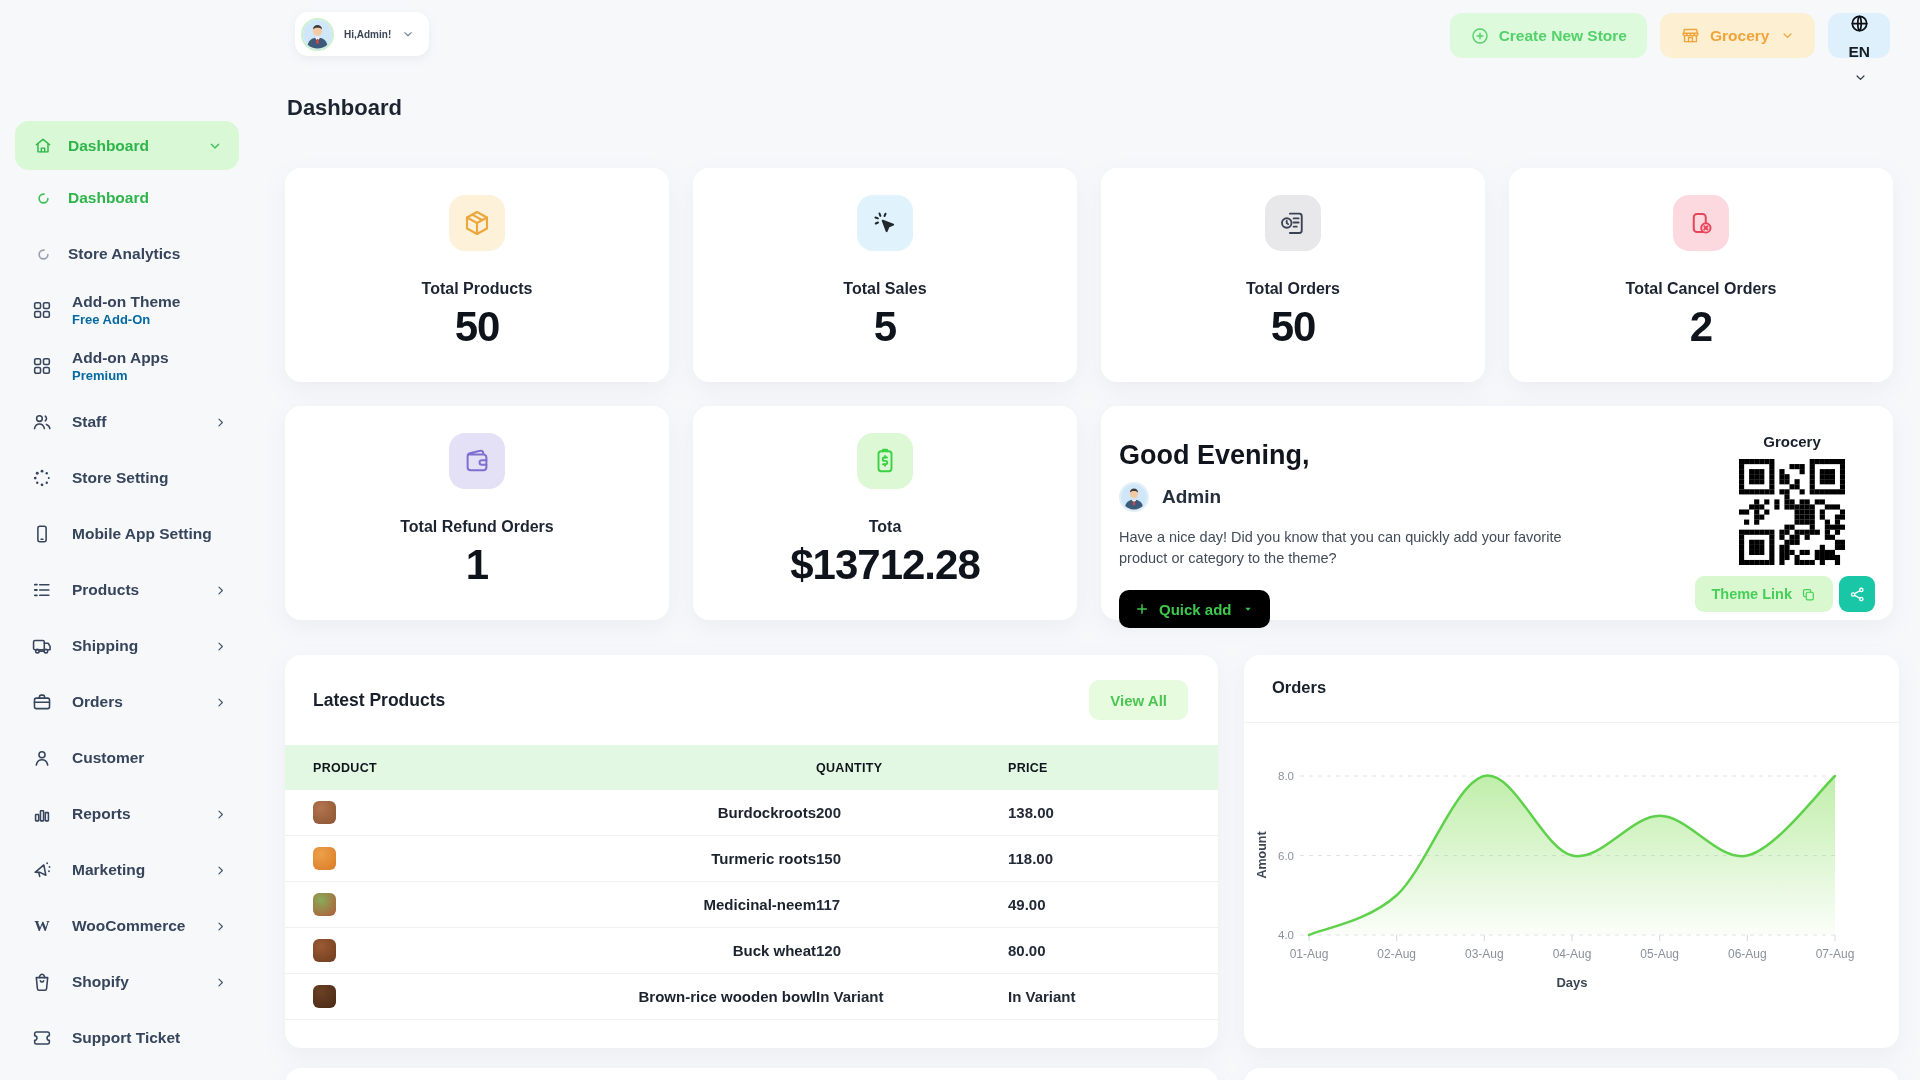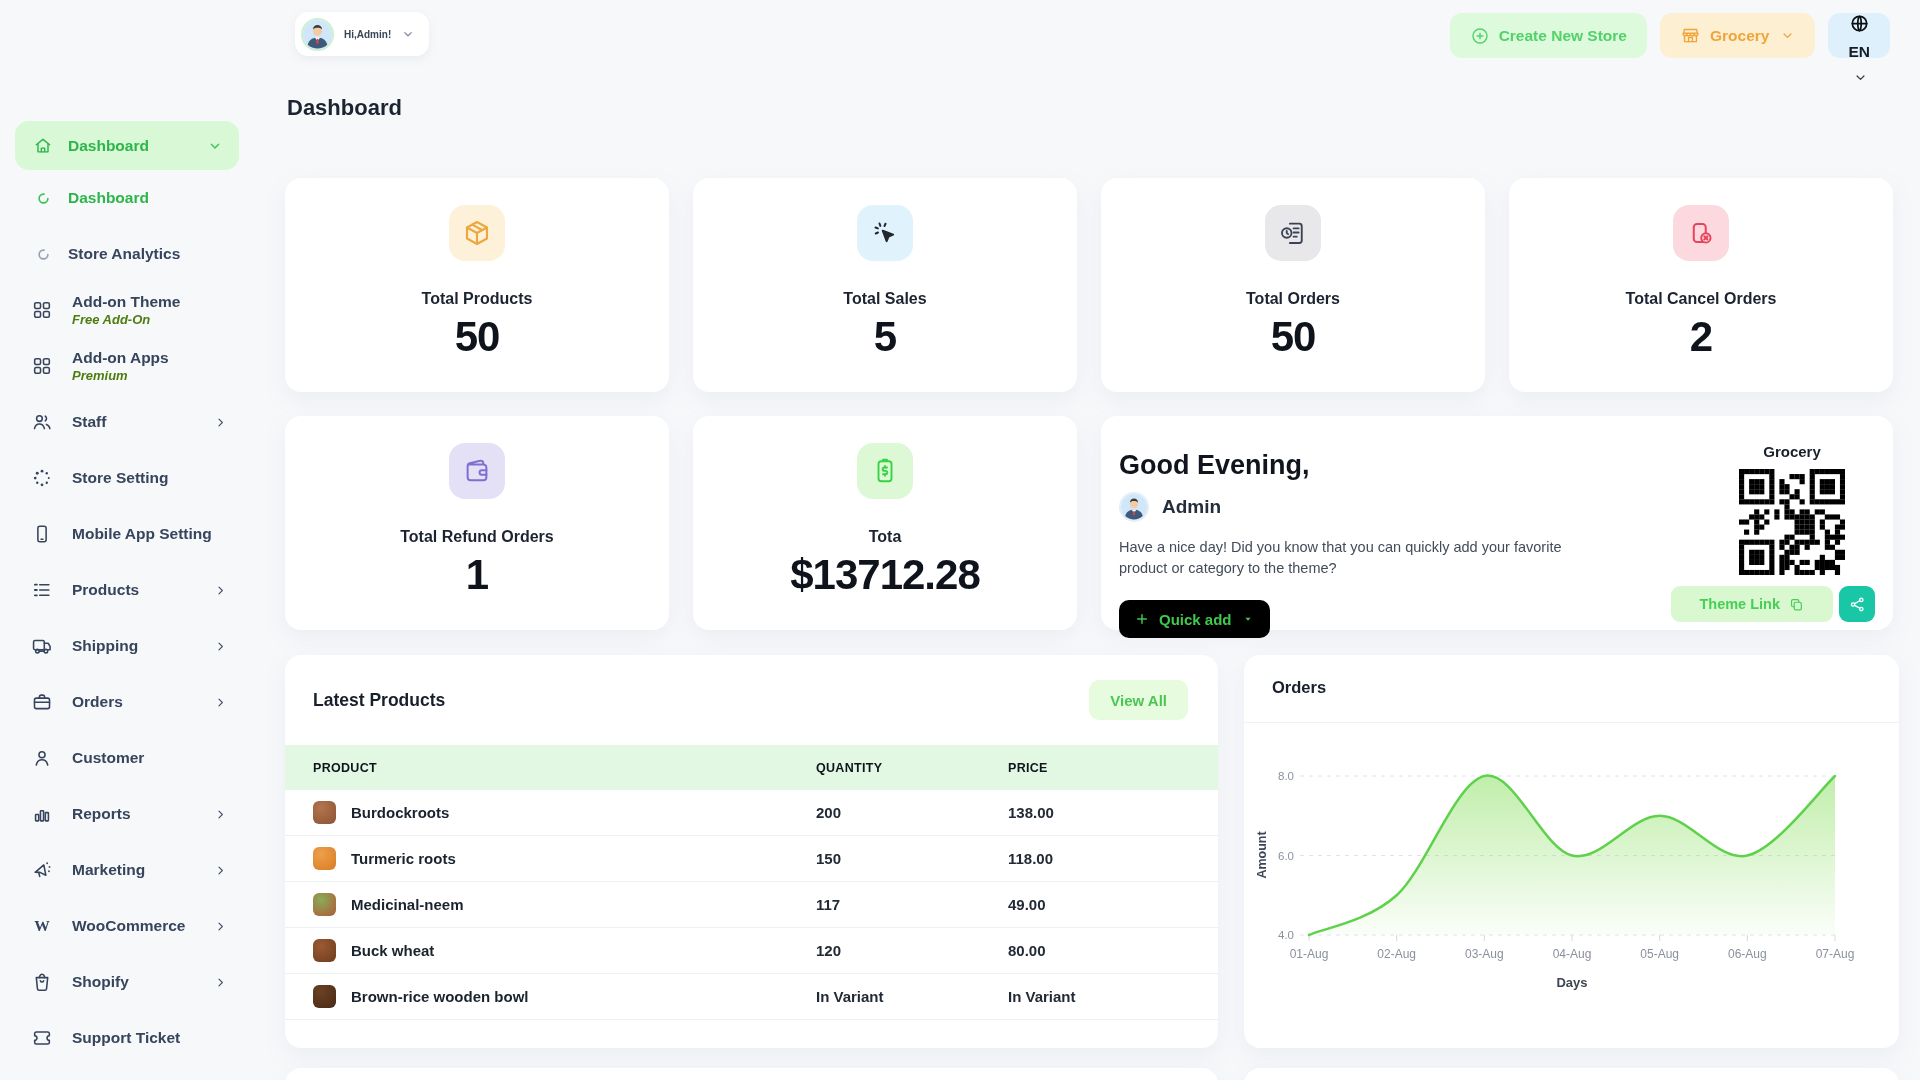--- a/index.html
+++ b/index.html
@@ -14,21 +14,21 @@
     background:#d9f8d5; border-radius:14px; display:flex; align-items:center; gap:15px;
     padding:0 16px 0 18px; color:#2db54b; font-weight:700; font-size:15.5px; cursor:pointer; }
   .side-pill .chev { margin-left:auto; color:#3fc158; }
   .side-list { position:absolute; left:0; top:178px; width:262px; }
   .side-item { display:flex; align-items:center; height:40px; margin-bottom:16px;
     padding-left:31px; gap:19px; color:#36455c; font-weight:600; font-size:15.5px; cursor:pointer; }
   .side-item.sub { padding-left:36px; gap:17px; }
   .side-item.active { color:#2db54b; }
   .side-item .chev { margin-left:auto; margin-right:34px; color:#44506a; }
   .side-item .labels { display:flex; flex-direction:column; line-height:1.25; }
-  .side-item .sub-label { font-size:13px; font-weight:700; color:#4d7c0f;font-style:italic; }
+  .side-item .sub-label { font-size:13px; font-weight:700; color:#0369a1; }
   .side-fade { position:absolute; left:0; bottom:0; width:262px; height:34px;
     background:linear-gradient(to top,#f7f8fa 40%,rgba(247,248,250,0)); pointer-events:none; }
 
   
   .hdr-pill { position:absolute; left:295px; top:12px; height:44px; background:#fff;
     border-radius:13px; box-shadow:0 3px 10px rgba(140,152,174,.12); display:flex;
     align-items:center; gap:10px; padding:0 14px 0 6px; cursor:pointer; }
   .hdr-pill .avatar { width:33px; height:33px; border-radius:50%; border:2px solid #cdf0d2; }
   .hdr-pill .avatar svg { width:100%; height:100%; }
   .hdr-pill .uname { font-size:10px; font-weight:600; color:#3a4556; }
@@ -38,21 +38,21 @@
     border-radius:12px; padding:0 20px; font-family:inherit; font-size:15.5px;
     font-weight:600; cursor:pointer; }
   .btn-green { background:#ddfadd; color:#53d169; }
   .btn-orange { background:#fcefd2; color:#f0a53a; }
   .btn-blue { background:#def0fc; color:#181d24;flex-direction:column; }
   .btn .chev { margin-left:2px; }
 
   .page-title { position:absolute; left:287px; top:95px; font-size:22px; font-weight:600; color:#1b2430; }
 
   
-  .stats-grid { position:absolute; left:285px; top:178px; width:1608px; display:grid;
+  .stats-grid { position:absolute; left:285px; top:168px; width:1608px; display:grid;
     grid-template-columns:repeat(4,1fr); column-gap:24px; row-gap:16px; grid-auto-rows:214px;gap:24px; }
   .card { background:#fff; border-radius:16px; box-shadow:0 8px 22px rgba(141,152,174,.10); }
   .stat-card { display:flex; flex-direction:column; align-items:center; padding-top:27px; }
   .stat-icon { width:56px; height:56px; border-radius:16px; display:flex; align-items:center; justify-content:center; }
   .stat-icon .icn { width:30px; height:30px; }
   .stat-label { margin-top:29px; font-size:16px; font-weight:700; color:#1c2431; }
   .stat-value { margin-top:5px; font-size:42px; font-weight:700; color:#0f141c; letter-spacing:-1px; }
 
   
   .greet-card { grid-column:3/5; position:relative; padding:34px 0 0 18px; }
@@ -63,37 +63,37 @@
   .greet-user .uname { font-size:19px; font-weight:600; color:#242e3c; }
   .greet-msg { margin-top:15px; width:478px; font-size:14.5px; line-height:21px; color:#424c59; }
   .quick-add { margin-top:21px; display:inline-flex; align-items:center; gap:9px; height:38px;
     background:#000000; color:#3ec94e; border:none; border-radius:10px; padding:0 15px;
     font-family:inherit; font-size:15px; font-weight:600; cursor:pointer; }
   .qr-wrap { position:absolute; top:27px; right:48px; width:106px; text-align:center; }
   .qr-label { font-size:15px; font-weight:700; color:#17202b; margin-bottom:9px; }
   .qr-box { width:106px; height:106px; background:#fff; }
   .link-row { position:absolute; top:170px; right:18px; display:flex; align-items:center; gap:6px; }
   .theme-link { display:inline-flex; align-items:center; gap:8px; height:36px; background:#d9f8cf;
-    color:#46cf58; border:none; border-radius:9px; padding:0 28px; font-family:inherit;
+    color:#46cf58; border:none; border-radius:9px; padding:0 16px; font-family:inherit;
     font-size:14.5px; font-weight:600; cursor:pointer; }
   .share-btn { width:36px; height:36px; border:none; border-radius:9px; background:#19c7a7;
     color:#fff; display:flex; align-items:center; justify-content:center; cursor:pointer; }
   .share-btn .icn { width:19px; height:19px; }
 
   
   .products-card { position:absolute; left:285px; top:655px; width:933px; height:393px; overflow:hidden; }
   .products-head { display:flex; justify-content:space-between; align-items:center; height:90px; padding:0 30px 0 28px; }
   .products-title { font-size:17.5px; font-weight:700; color:#18202c; }
   .view-all { height:40px; padding:0 21px; background:#e7fbdf; color:#4cc653; border:none;
     border-radius:10px; font-family:inherit; font-size:15px; font-weight:600; cursor:pointer; }
   .tbl-head { height:45px; background:#e2f8e2; display:grid; grid-template-columns:503px 192px auto;
     align-items:center; padding-left:28px; font-size:12.5px; font-weight:700; color:#10151d; letter-spacing:.3px; }
   .tbl-row { height:46px; display:grid; grid-template-columns:503px 192px auto; align-items:center;
     padding-left:28px; border-bottom:1px solid #eef1f4; font-size:15px; cursor:pointer; }
-  .tbl-row .pcell { display:flex; align-items:center; gap:15px; font-weight:700; color:#1a222e; }
+  .tbl-row .pcell { display:flex; align-items:center; gap:15px; font-weight:700; color:#1a222e;justify-content:space-between; }
   .tbl-row .vcell { font-weight:600; color:#222a36; }
   .thumb { width:23px; height:23px; border-radius:6px; }
 
   
   .orders-card { position:absolute; left:1244px; top:655px; width:655px; height:393px; overflow:hidden; }
   .orders-title { padding:23px 0 0 28px; font-size:16.5px; font-weight:700; color:#18202c; }
   .orders-divider { margin-top:25px; height:1px; background:#f0f1f4; }
   #orders-chart { position:absolute; left:0; top:66px; }
 
   .stub { position:absolute; top:1068px; height:60px; border-radius:16px 16px 0 0; }

